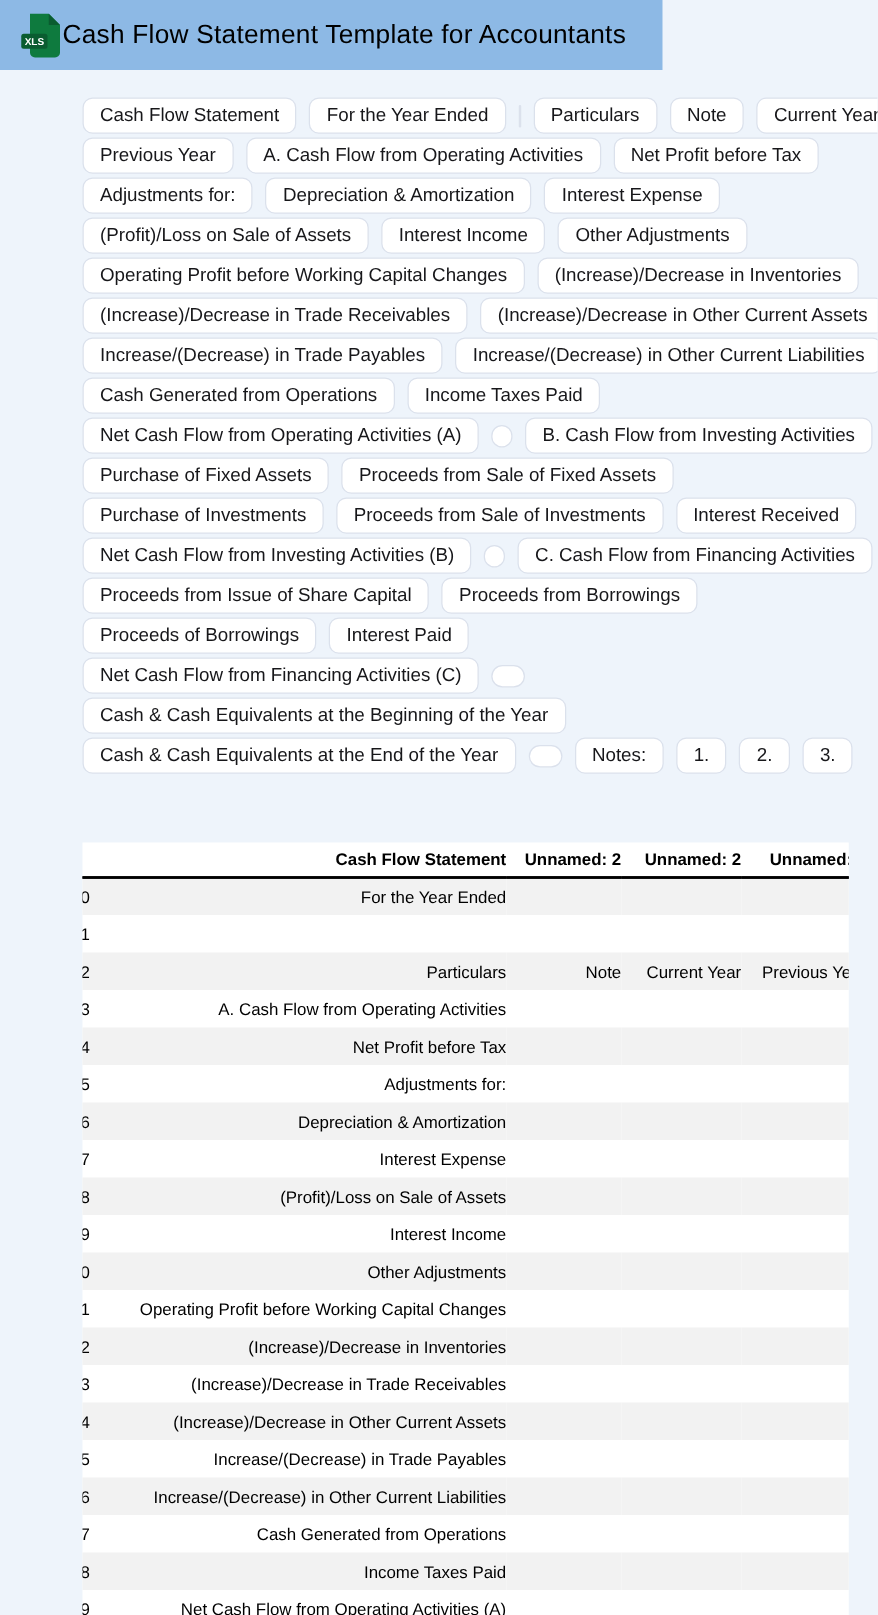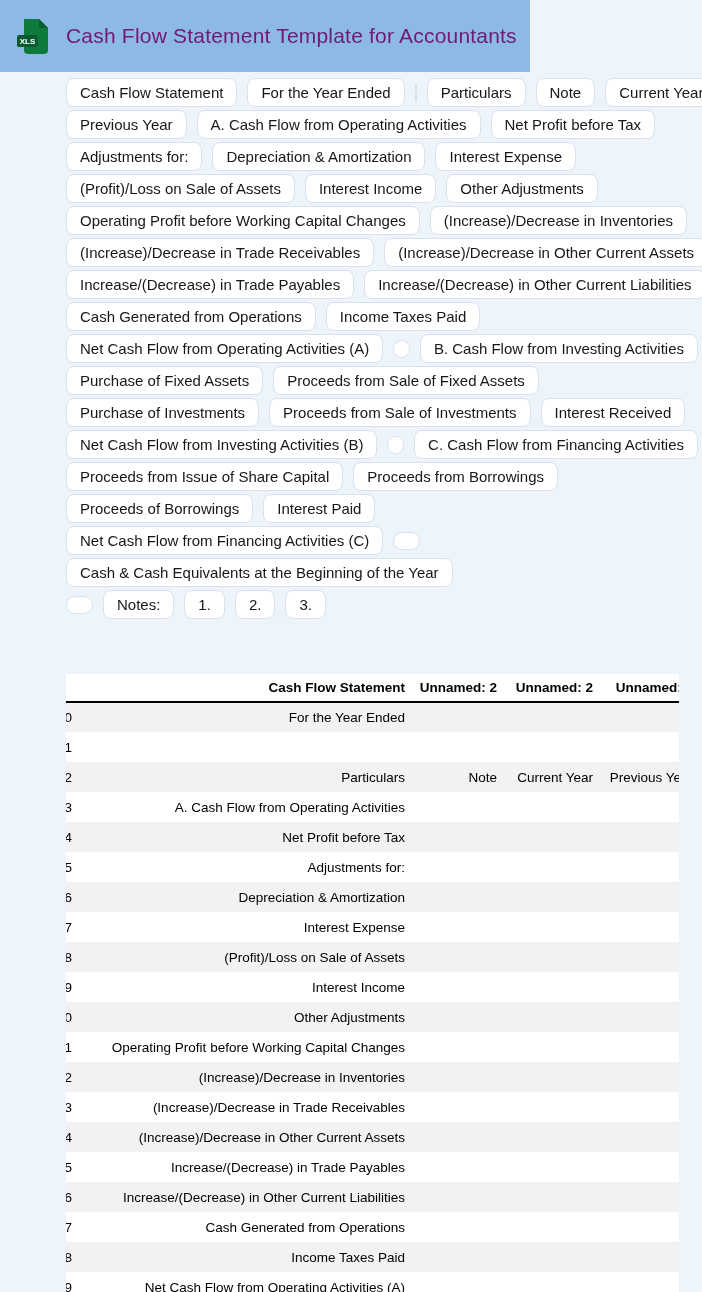--- a/index.html
+++ b/index.html
@@ -12,27 +12,27 @@
   }
   *{box-sizing:border-box;}
   html,body{margin:0;padding:0;}
   body{
     width:702px;height:1292px;overflow:hidden;position:relative;
     background:var(--page-bg);
     font-family:"Liberation Sans",sans-serif;
   }
   
   .header{
-    position:absolute;left:0;top:0;width:530px;height:72px;
+    position:absolute;left:0;top:0;width:530px;height:56px;
     background:var(--header-bg);
     display:flex;align-items:center;
   }
   .file-icon{margin-left:15px;width:35px;height:37px;flex:0 0 auto;}
   .title{
-    color:#701a75;font-size:21px;font-weight:500;margin-left:16px;white-space:nowrap;
+    color:#000000;font-size:21px;font-weight:500;white-space:nowrap;
     letter-spacing:.2px;
   }
   
   .chips{position:absolute;left:66px;top:78px;width:632px;}
   .chip-row{display:flex;gap:10px;height:29px;margin-bottom:3px;align-items:center;}
   .chip{
     height:29px;line-height:27px;background:#fff;
     border:1px solid var(--chip-border);border-radius:8px;
     padding:0 13px;font-size:15px;color:#17171a;white-space:nowrap;
   }
@@ -139,20 +139,21 @@
       <div class="chip">Interest Paid</div>
     </div>
     <div class="chip-row">
       <div class="chip">Net Cash Flow from Financing Activities (C)</div>
       <div class="chip-empty"></div>
     </div>
     <div class="chip-row">
       <div class="chip">Cash &amp; Cash Equivalents at the Beginning of the Year</div>
     </div>
     <div class="chip-row">
+      <div class="chip">Cash &amp; Cash Equivalents at the End of the Year</div>
       <div class="chip-empty"></div>
       <div class="chip">Notes:</div>
       <div class="chip">1.</div>
       <div class="chip">2.</div>
       <div class="chip">3.</div>
     </div>
   </div>
 
 <div class="table-wrap">
   <table>

